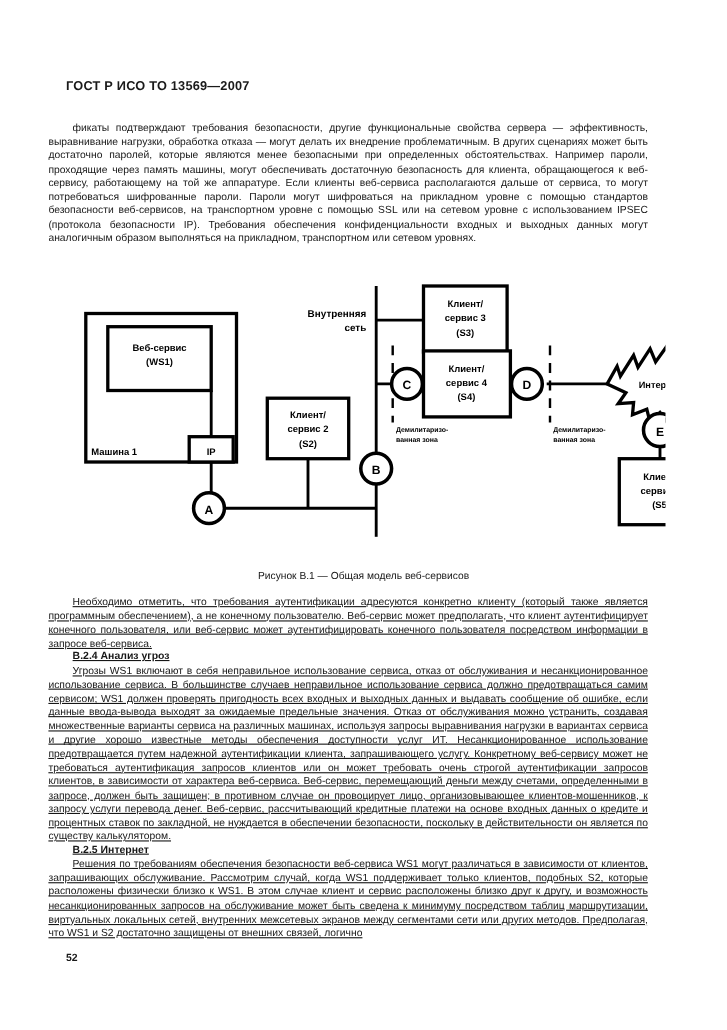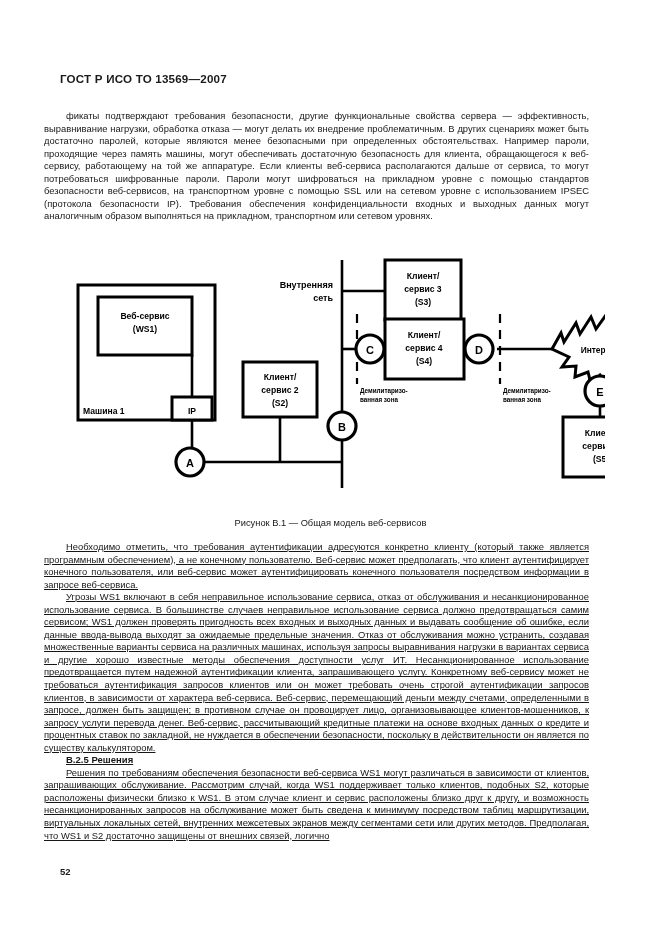--- a/index.html
+++ b/index.html
@@ -212,20 +212,21 @@
       <circle cx="540" cy="146" r="15" fill="#fff" stroke="#000" stroke-width="3.2"></circle>
       <text class="dgm-label dgm-node-label" x="540" y="151" text-anchor="middle">E</text>
 
     </svg>
   </div>
 
   <div class="fig-caption">Рисунок В.1 — Общая модель веб-сервисов</div>
 
   <div class="body-block" id="after-fig-block">
     <p class="indent">Необходимо отметить, что требования аутентификации адресуются конкретно клиенту (который также является программным обеспечением), а не конечному пользователю. Веб-сервис может предполагать, что клиент аутентифицирует конечного пользователя, или веб-сервис может аутентифицировать конечного пользователя посредством информации в запросе веб-сервиса.</p>
+    <p class="sec-head">В.2.4 Анализ угроз</p>
     <p class="indent">Угрозы WS1 включают в себя неправильное использование сервиса, отказ от обслуживания и несанкционированное использование сервиса. В большинстве случаев неправильное использование сервиса должно предотвращаться самим сервисом; WS1 должен проверять пригодность всех входных и выходных данных и выдавать сообщение об ошибке, если данные ввода-вывода выходят за ожидаемые предельные значения. Отказ от обслуживания можно устранить, создавая множественные варианты сервиса на различных машинах, используя запросы выравнивания нагрузки в вариантах сервиса и другие хорошо известные методы обеспечения доступности услуг ИТ. Несанкционированное использование предотвращается путем надежной аутентификации клиента, запрашивающего услугу. Конкретному веб-сервису может не требоваться аутентификация запросов клиентов или он может требовать очень строгой аутентификации запросов клиентов, в зависимости от характера веб-сервиса. Веб-сервис, перемещающий деньги между счетами, определенными в запросе, должен быть защищен; в противном случае он провоцирует лицо, организовывающее клиентов-мошенников, к запросу услуги перевода денег. Веб-сервис, рассчитывающий кредитные платежи на основе входных данных о кредите и процентных ставок по закладной, не нуждается в обеспечении безопасности, поскольку в действительности он является по существу калькулятором.</p>
-    <p class="sec-head">В.2.5 Решения</p>
+    <p class="sec-head">В.2.5 Интернет</p>
     <p class="indent">Решения по требованиям обеспечения безопасности веб-сервиса WS1 могут различаться в зависимости от клиентов, запрашивающих обслуживание. Рассмотрим случай, когда WS1 поддерживает только клиентов, подобных S2, которые расположены физически близко к WS1. В этом случае клиент и сервис расположены близко друг к другу, и возможность несанкционированных запросов на обслуживание может быть сведена к минимуму посредством таблиц маршрутизации, виртуальных локальных сетей, внутренних межсетевых экранов между сегментами сети или других методов. Предполагая, что WS1 и S2 достаточно защищены от внешних связей, логично</p>
   </div>
 
   <div class="page-number">52</div>
 
 </div>
 
 </body></html>

